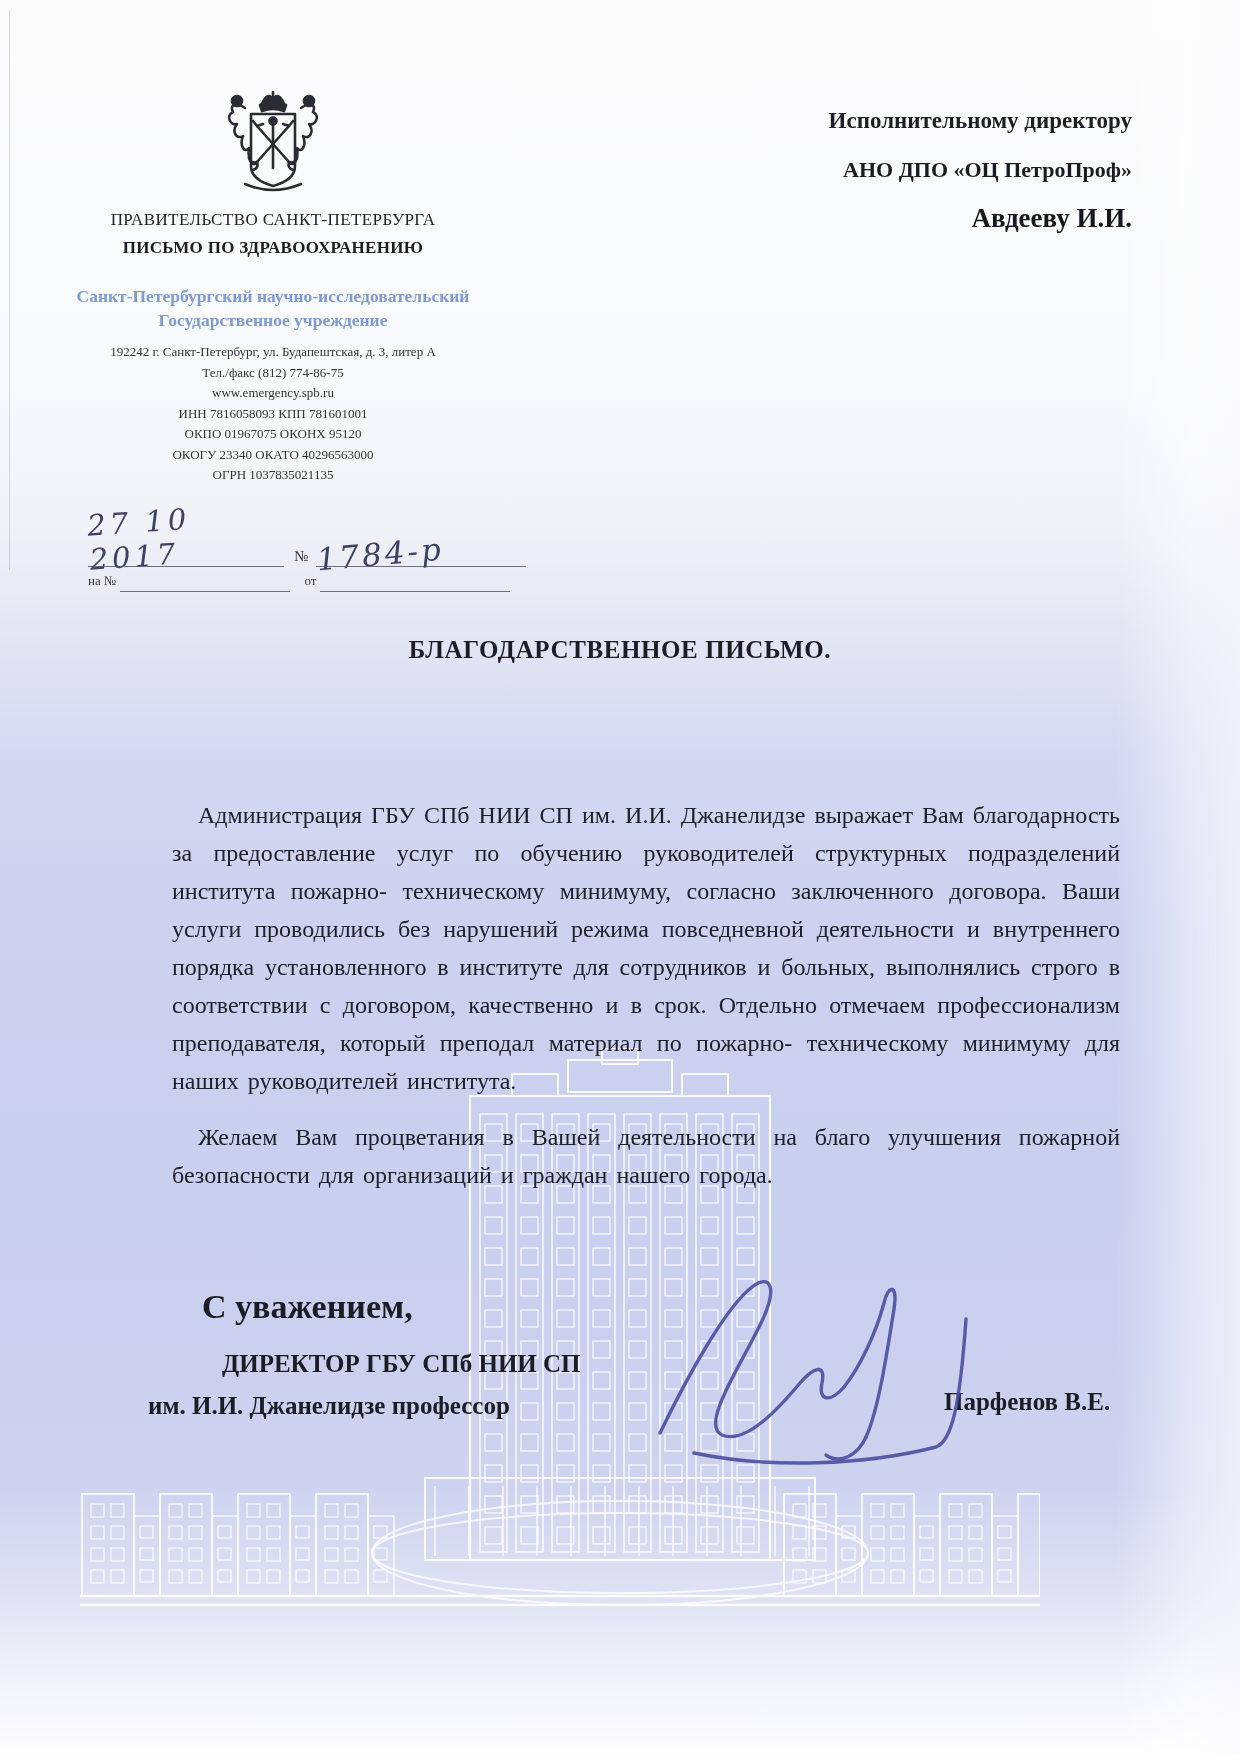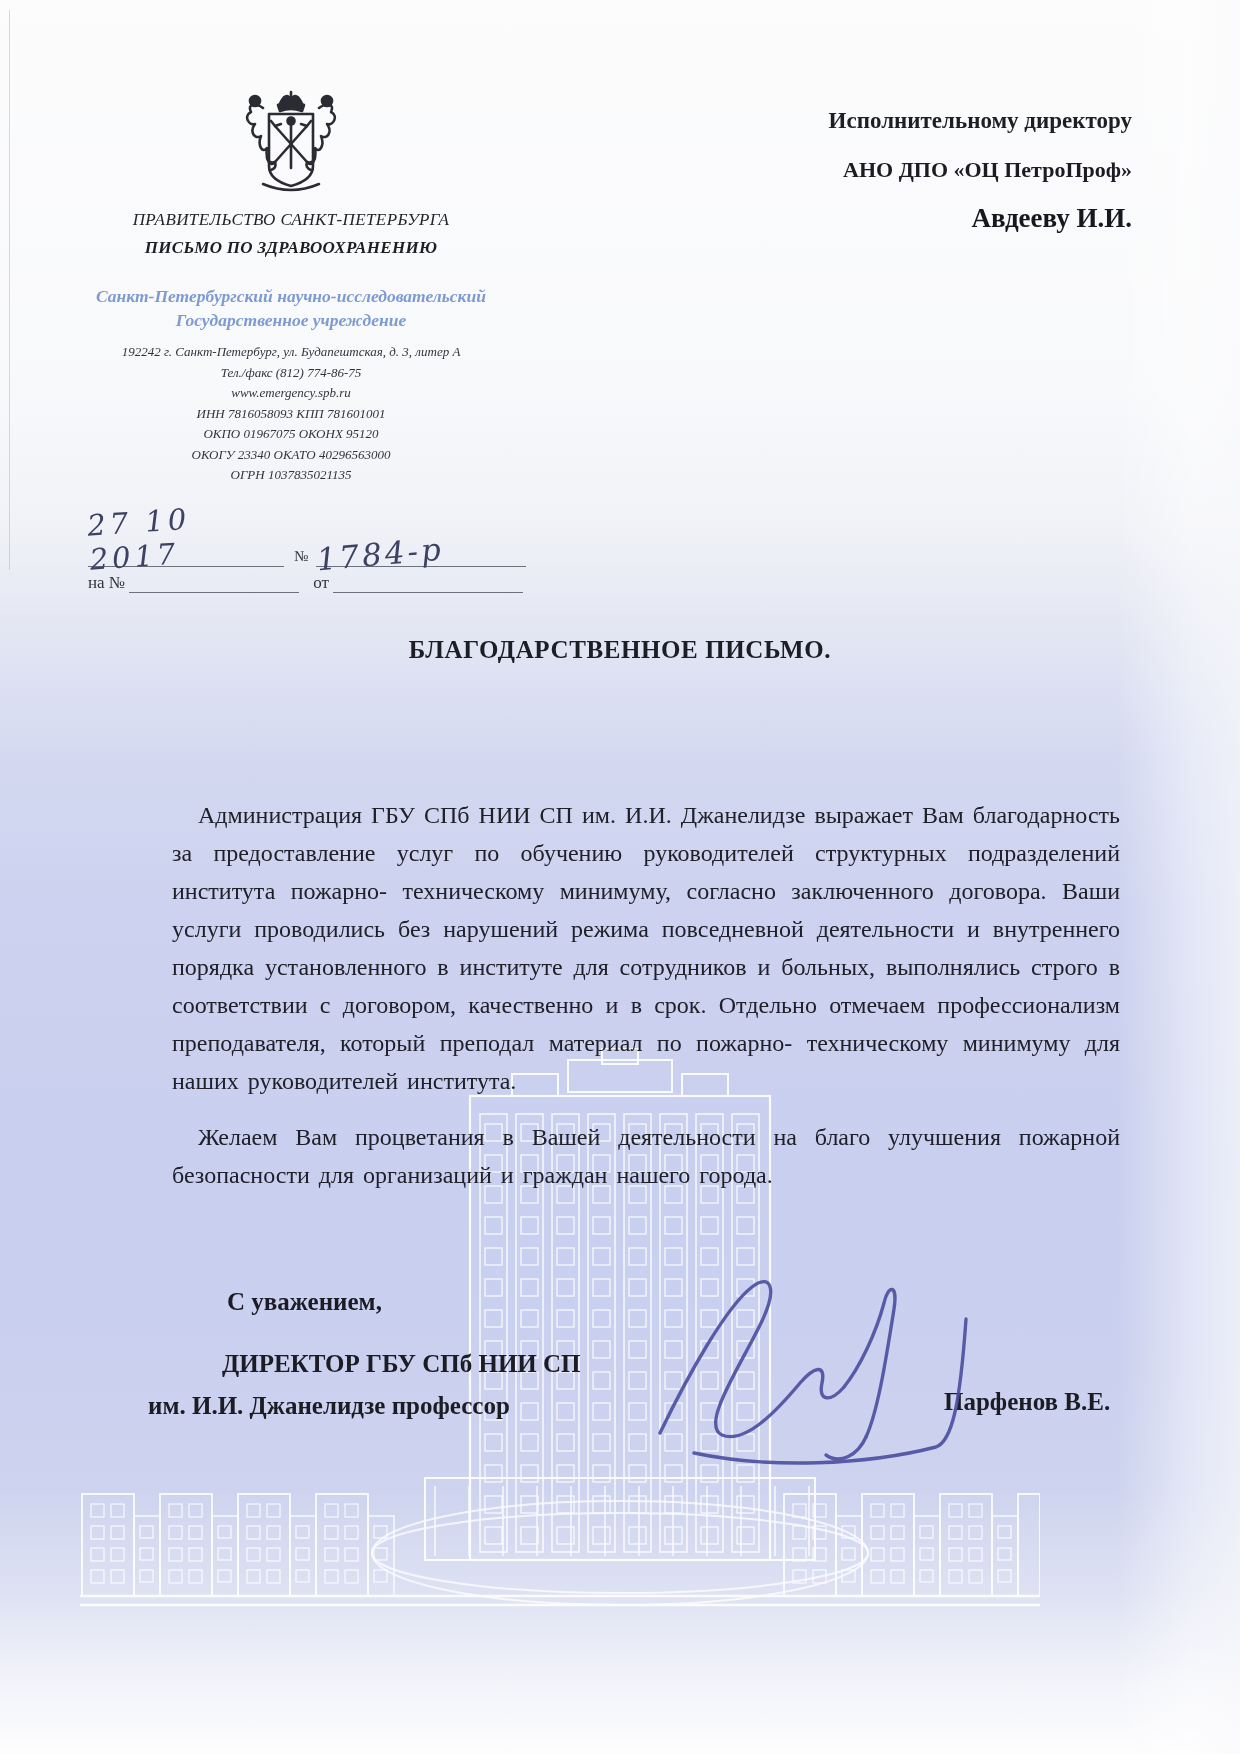--- a/index.html
+++ b/index.html
@@ -12,53 +12,53 @@
     color:#26262e;
     background:
       linear-gradient(90deg, rgba(255,255,255,0) 90%, rgba(255,255,255,.45) 96%, rgba(250,250,252,.7) 100%),
       linear-gradient(180deg,
         #fcfcfd 0%, #f8f9fb 22%, #f1f2f7 30%, #e3e6f3 36%,
         #d4d9f1 43%, #ccd2ef 52%, #c9cfee 66%, #cad0ee 78%,
         #ced4ef 85%, #dfe2f3 91%, #f3f4fa 96%, #fdfdfe 100%);
   }
   .edge-line{position:absolute;left:9px;top:10px;width:1px;height:560px;background:rgba(170,172,184,.45);}
   
-  .hdr-left{position:absolute;left:66px;top:88px;width:450px;text-align:center;font-style:italic;}
+  .hdr-left{position:absolute;left:48px;top:88px;width:450px;text-align:center;}
   .coat{display:block;margin:0 auto 10px auto;}
   .gov{font-size:17px;letter-spacing:.4px;color:#23232b;margin-top:2px;}
   .committee{font-size:17px;font-weight:bold;letter-spacing:.3px;margin-top:8px;color:#1d1d26;}
   .institution{margin-top:26px;font-weight:bold;font-size:17.5px;line-height:1.38;color:#7d9ad2;}
   .addr{margin-top:10px;font-size:13px;line-height:1.58;color:#33333d;}
   
   .refrow{position:absolute;left:88px;top:498px;width:440px;}
   .refline{display:flex;align-items:flex-end;}
   .hw{font-family:"DejaVu Serif", serif;font-style:italic;color:#3d4263;}
   .date-cell{width:196px;border-bottom:1.5px solid #6d7080;text-align:left;position:relative;}
   .date-cell .hw{display:inline-block;font-size:29px;letter-spacing:4px;transform:rotate(-4deg) translateY(4px);}
   .no-label{font-size:15px;color:#33333d;padding:0 8px 2px 10px;}
   .num-cell{width:210px;border-bottom:1.5px solid #6d7080;text-align:left;}
   .num-cell .hw{display:inline-block;font-size:31px;letter-spacing:3px;transform:rotate(-5deg) translateY(6px);}
-  .refline2{display:flex;align-items:center;margin-top:6px;font-size:17px;color:#33333d;}
+  .refline2{display:flex;align-items:flex-start;margin-top:6px;font-size:13px;color:#33333d;}
   .u1{width:170px;border-bottom:1.5px solid #6d7080;height:18px;margin-left:4px;}
   .u2{width:190px;border-bottom:1.5px solid #6d7080;height:18px;margin-left:4px;}
   .ot{margin-left:14px;}
   
   .recipient{position:absolute;right:108px;top:108px;text-align:right;font-weight:bold;}
   .recipient .r1{font-size:23px;color:#1e1e27;}
   .recipient .r2{font-size:22px;margin-top:23px;color:#1b1b24;}
   .recipient .r3{font-size:27px;margin-top:20px;color:#17171f;}
   
   .title{position:absolute;left:0;top:636px;width:100%;text-align:center;
          font-size:25px;font-weight:bold;letter-spacing:.6px;color:#1d1d26;}
   
   .body-text{position:absolute;left:172px;top:796px;width:948px;z-index:2;
              font-size:24px;line-height:38px;text-align:justify;color:#20202a;}
   .body-text p{margin:0 0 18px 0;text-indent:26px;word-spacing:3px;}
   
-  .salutation{position:absolute;left:227px;top:1288px;font-size:25px;font-weight:bold;z-index:2;color:#1c1c25;}
+  .salutation{position:absolute;left:202px;top:1288px;font-size:34px;font-weight:bold;z-index:2;color:#1c1c25;}
   .pos1{position:absolute;left:222px;top:1350px;font-size:25px;font-weight:bold;z-index:2;color:#1c1c25;}
   .pos2{position:absolute;left:148px;top:1392px;font-size:25px;font-weight:bold;z-index:2;color:#1c1c25;}
   .sig-name{position:absolute;left:944px;top:1388px;font-size:25px;font-weight:bold;z-index:2;color:#1c1c25;}
   .sig-svg{position:absolute;left:630px;top:1255px;z-index:3;}
   
   .wm{position:absolute;left:80px;top:1048px;z-index:1;opacity:.92;}
 </style>
 </head>
 <body>
 

